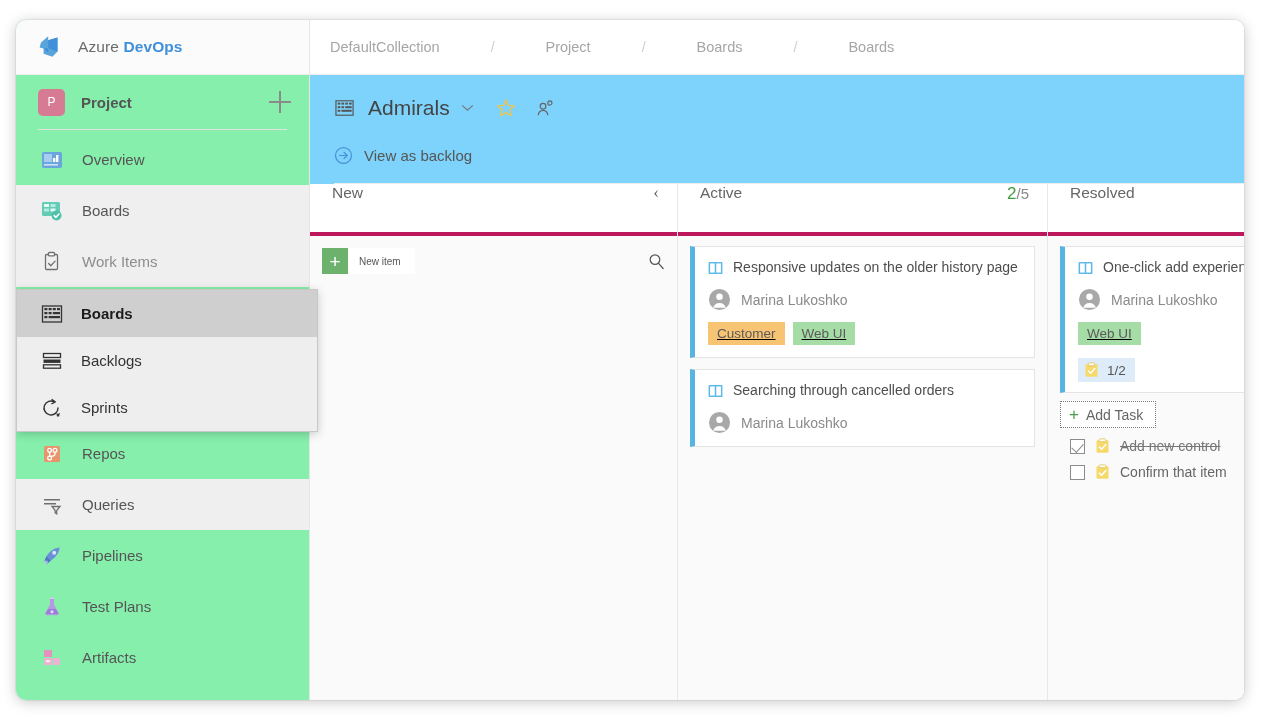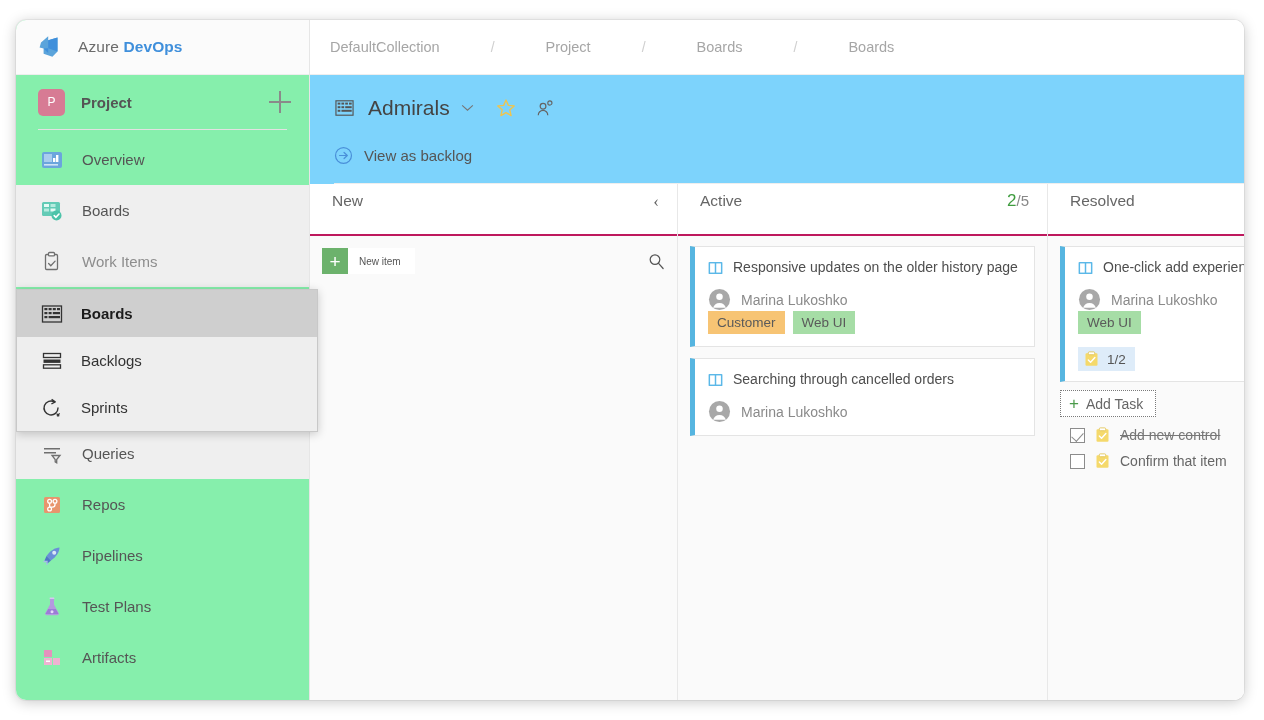--- a/index.html
+++ b/index.html
@@ -122,22 +122,22 @@
 
   
   #board { flex: 1; display: flex; overflow: hidden; }
   .col { flex: 0 0 auto; border-right: 1px solid #e8e8e8; height: 100%;
          display: flex; flex-direction: column; background: #fff; }
   .col.new-col { width: 368px; }
   .col.active-col { width: 370px; }
   .col.resolved-col { width: 250px; }
 
   .col-head {
-    height: 52px; display: flex; align-items: center;
-    padding: 0 18px 16px 22px; border-bottom: 2px solid #be185d;
+    height: 52px; display: flex; 
+    padding: 0 18px 16px 22px; border-bottom: 4px solid #be185d;
   }
   .col-name { font-size: 15.5px; color: #666; flex: 1; }
   .col-collapse { font-size: 17px; color: #666; cursor: pointer; line-height: 1;
                   font-family: "Liberation Serif", serif; }
   .wip { font-size: 15px; color: #888; }
   .wip b { color: #3f9c3f; font-weight: normal; font-size: 17px; }
 
   .col-body { flex: 1; background: #fafafa; padding: 10px 12px; position: relative; overflow: hidden; }
 
   .newitem-row { display: flex; align-items: center; height: 30px; }
@@ -154,21 +154,21 @@
     border-left: 5px solid #56b5e0;
     margin-bottom: 11px; padding: 12px 14px 12px 13px;
     cursor: pointer;
   }
   .card-title-row { display: flex; align-items: flex-start; }
   .pbi-ic { width: 15px; height: 14px; margin-right: 10px; flex: 0 0 15px; margin-top: 2px; }
   .card-title { font-size: 14px; color: #4e4e4e; line-height: 17px; white-space: nowrap; }
   .assignee { display: flex; align-items: center; margin-top: 12px; }
   .avatar { width: 23px; height: 23px; margin-right: 10px; flex: 0 0 23px; }
   .assignee-name { font-size: 14px; color: #8a8a8a; white-space: nowrap; }
-  .tags { display: flex; margin-top: 0; gap: 8px; }
+  .tags { display: flex; margin-top: 11px; gap: 8px; text-decoration: underline; }
   .tag { font-size: 13.5px; color: #5a5a5a; padding: 4px 9px; white-space: nowrap; }
   .tag.orange { background: #f7c474; }
   .tag.green { background: #a6dda6; }
   .taskbadge { display: inline-flex; align-items: center; background: #deecf9;
                padding: 4px 9px 4px 6px; margin-top: 13px; }
   .task-ic { width: 15px; height: 16px; margin-right: 8px; flex: 0 0 15px; }
   .taskbadge span { font-size: 13.5px; color: #555; }
 
   .addtask {
     display: inline-flex; align-items: center;
@@ -251,42 +251,42 @@
             <rect x="5.5" y="4.5" width="12" height="15" rx="1.2" fill="none" stroke="#6f6f6f" stroke-width="1.3"></rect>
             <rect x="8.5" y="2.5" width="6" height="3.4" rx="1" fill="#fff" stroke="#6f6f6f" stroke-width="1.3"></rect>
             <path d="M8.6 13.5 l2.2 2.2 l4.3 -4.6" stroke="#6f6f6f" stroke-width="1.3" fill="none" stroke-linecap="round"></path>
           </svg>
         </span>
         <span class="lb" style="color:#8d8d8d">Work Items</span>
       </div>
 
       <div style="height:141px"></div>
 
-      <div class="nav-item tinted">
-        <span class="ic">
-          <svg width="24" height="24" viewBox="0 0 24 24">
-            <rect x="4" y="6" width="16" height="1.5" fill="#6f6f6f"></rect>
-            <rect x="4" y="10" width="12" height="1.5" fill="#6f6f6f"></rect>
-            <path d="M12 13.5 h8 l-3.3 4 v3.4 l-1.5 -1 v-2.4 z" fill="none" stroke="#6f6f6f" stroke-width="1.3"></path>
-          </svg>
-        </span>
-        <span class="lb">Queries</span>
-      </div>
-
       <div class="nav-item">
         <span class="ic">
           <svg width="24" height="24" viewBox="0 0 24 24">
             <path d="M4 5.5 a1.5 1.5 0 0 1 1.5-1.5 h13 a1.5 1.5 0 0 1 1.5 1.5 v13 a1.5 1.5 0 0 1 -1.5 1.5 h-13 a1.5 1.5 0 0 1 -1.5 -1.5 z" fill="#e8956d"></path>
             <circle cx="9.6" cy="8.3" r="1.9" fill="none" stroke="#fff" stroke-width="1.3"></circle>
             <circle cx="15" cy="8.3" r="1.9" fill="none" stroke="#fff" stroke-width="1.3"></circle>
             <circle cx="9.6" cy="16" r="1.9" fill="none" stroke="#fff" stroke-width="1.3"></circle>
             <path d="M9.6 10.2 v3.9 M15 10.2 v1.3 a2.6 2.6 0 0 1 -2.6 2.6 h-2.8" stroke="#fff" stroke-width="1.3" fill="none"></path>
           </svg>
         </span>
         <span class="lb">Repos</span>
+      </div>
+
+      <div class="nav-item tinted">
+        <span class="ic">
+          <svg width="24" height="24" viewBox="0 0 24 24">
+            <rect x="4" y="6" width="16" height="1.5" fill="#6f6f6f"></rect>
+            <rect x="4" y="10" width="12" height="1.5" fill="#6f6f6f"></rect>
+            <path d="M12 13.5 h8 l-3.3 4 v3.4 l-1.5 -1 v-2.4 z" fill="none" stroke="#6f6f6f" stroke-width="1.3"></path>
+          </svg>
+        </span>
+        <span class="lb">Queries</span>
       </div>
 
       <div class="nav-item">
         <span class="ic">
           <svg width="24" height="24" viewBox="0 0 24 24">
             <path d="M19.5 3.5 C15 3.5 10 7 6.5 12 L11 16.5 C16 13 19.5 8 19.5 3.5 Z" fill="#6a8fd8"></path>
             <path d="M6.5 12 L11 16.5 L7.5 19.5 L4.5 16.5 Z" fill="#4f76c6"></path>
             <circle cx="14.2" cy="8.8" r="2" fill="#dce6f8"></circle>
             <path d="M3.5 17.5 h3.5 v3.5" fill="none" stroke="#a7bdea" stroke-width="1.3"></path>
           </svg>

